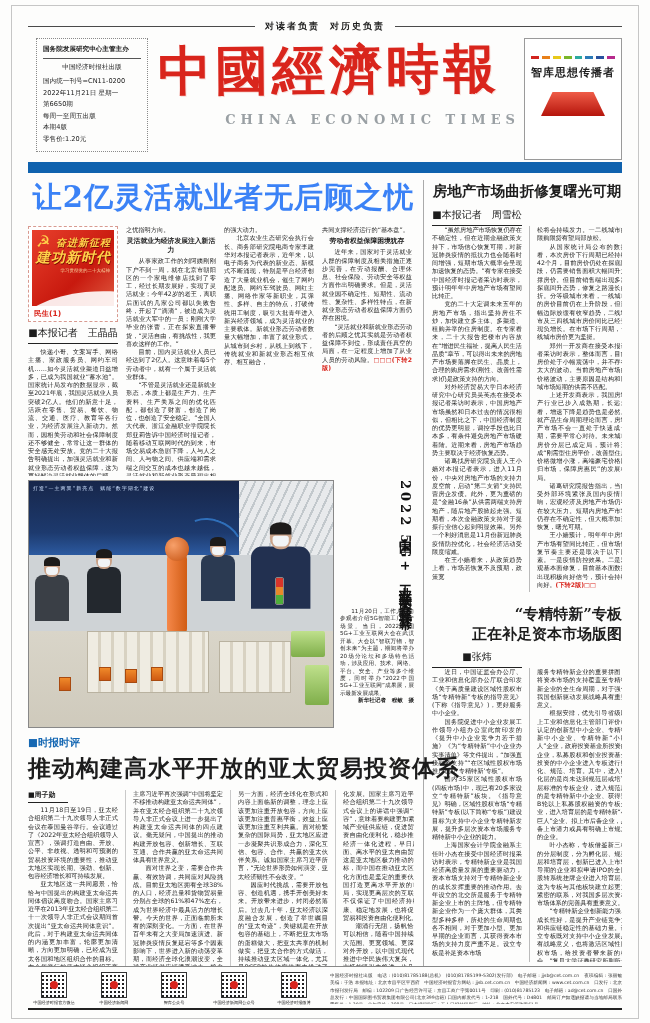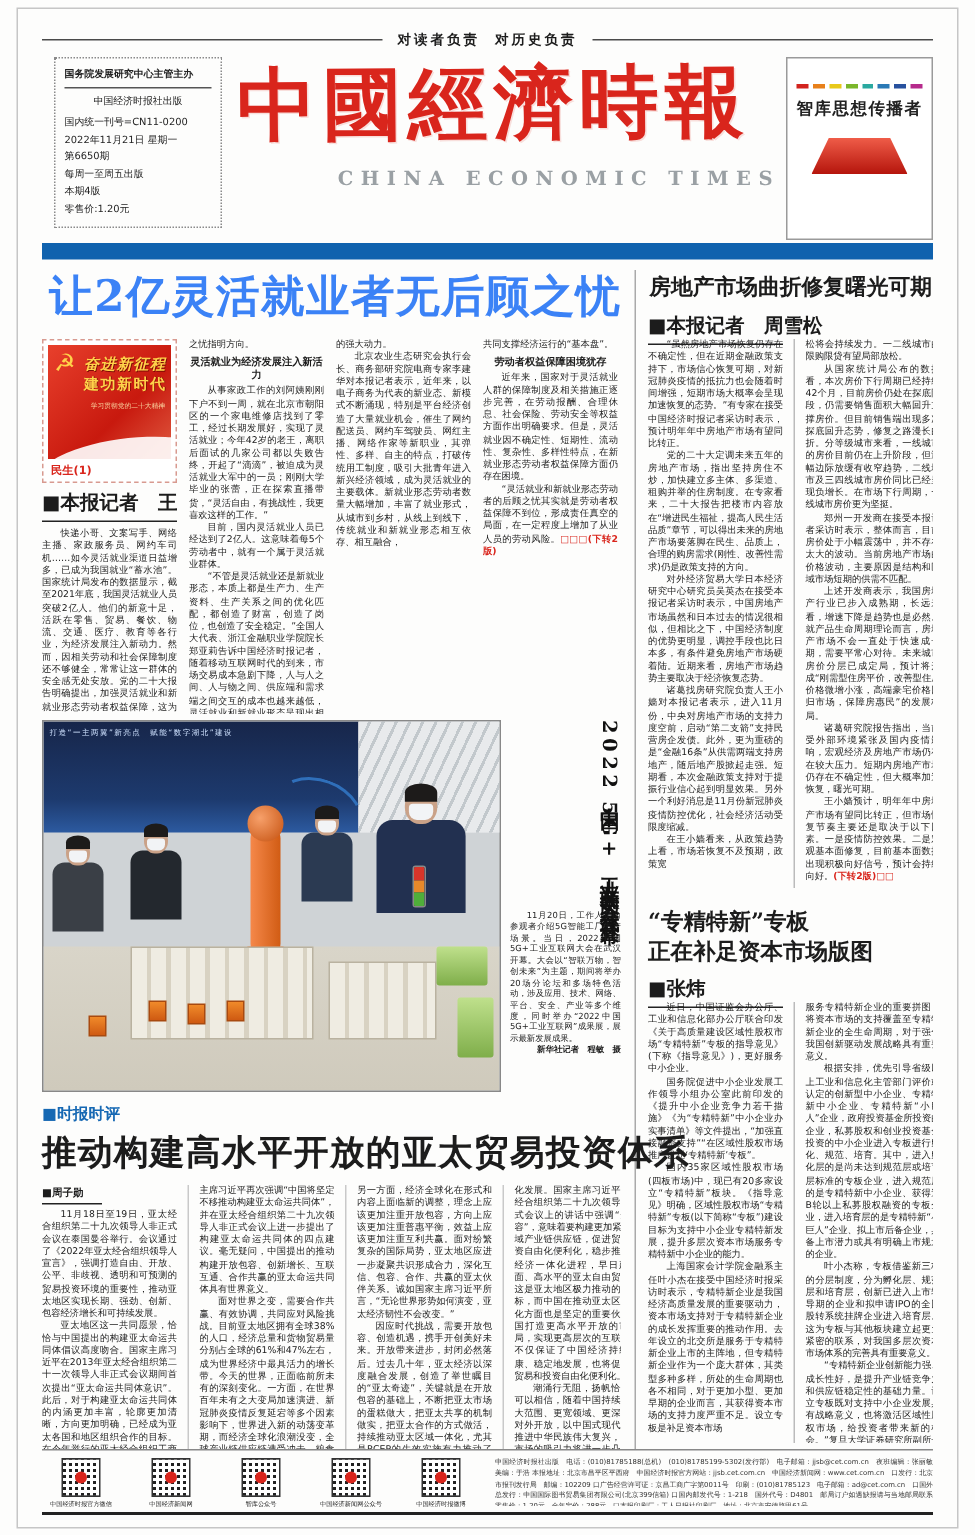--- a/index.html
+++ b/index.html
@@ -34,42 +34,42 @@
   .podium{margin:12px auto 0 auto;width:64px;height:24px;
           background:linear-gradient(#ef5c48,#b5150c);
           clip-path:polygon(18% 0,82% 0,100% 100%,0 100%);}
   .bluebar{left:28px;top:162px;width:594px;height:11px;background:#1062ae;}
 
   
   .bp{margin:0;text-align:justify;font-size:6.2px;line-height:1.33;}
   .ind{text-indent:2em;}
   .sub{font-weight:bold;text-align:center;font-size:6.8px;margin:3px 0 2px 0;}
   .jump{color:#d9251c;font-weight:bold;}
-  .byline{font-size:13px;font-weight:bold;border-bottom:1.5px solid #222;
-          padding-bottom:3px;margin-bottom:4px;white-space:nowrap;}
+  .byline{font-size:10px;font-weight:normal;border-bottom:1.5px solid #222;
+          padding-bottom:3px;margin-bottom:4px;white-space:nowrap;text-align:center;}
   .cols{display:flex;gap:8px;overflow:hidden;}
   .col{width:90px;flex:0 0 90px;overflow:hidden;}
   .rcol{width:90px;flex:0 0 90px;overflow:hidden;}
   .rcols{display:flex;gap:0;overflow:hidden;}
   .rcols .rcol + .rcol{border-left:1px solid #bbb;padding-left:7px;margin-left:7px;}
 
   
   .lead-hl{left:28px;top:178px;width:386px;text-align:right;font-weight:bold;
            font-family:"DejaVu Serif","Liberation Serif",serif;font-size:29px;
            letter-spacing:1px;color:#3b82f6;white-space:nowrap;}
   .lead-body{left:28px;top:226px;width:386px;height:250px;}
   .stamp{width:90px;height:96px;background:#fff;border:1px dashed #d89a90;
          padding:3px;box-sizing:border-box;position:relative;margin-bottom:4px;}
   .stamp-in{width:100%;height:76px;background:linear-gradient(135deg,#e8402c,#c8190e 60%,#e05a40);
             position:relative;overflow:hidden;}
   .stamp-in .emb{position:absolute;left:4px;top:2px;color:#ffd24a;font-size:16px;}
   .stamp-in .s1{position:absolute;right:3px;top:6px;color:#ffd24a;font-weight:bold;
                 font-size:10px;letter-spacing:1px;font-style:italic;text-shadow:0.5px 0.5px 0 #7a0b04;}
   .stamp-in .s2{position:absolute;right:3px;top:19px;color:#ffd24a;font-weight:bold;
-                font-size:10px;letter-spacing:1px;text-shadow:0.5px 0.5px 0 #7a0b04;}
+                font-size:14px;letter-spacing:1px;font-style:italic;text-shadow:0.5px 0.5px 0 #7a0b04;}
   .stamp-in .note{position:absolute;right:4px;top:38px;color:#ffe9b0;font-size:4.5px;opacity:.85;}
   .stamp-in .wave{position:absolute;left:-10px;bottom:-16px;width:130px;height:30px;
                   background:#fff;border-radius:50% 50% 0 0/80% 80% 0 0;transform:rotate(-6deg);opacity:.9;}
   .stamp .mtag{position:absolute;left:5px;bottom:2px;color:#d9251c;font-weight:bold;font-size:7.5px;}
 
   
   .photo-wrap{left:28px;top:480px;width:386px;height:248px;}
   .photo{position:absolute;left:0;top:0;width:304px;height:246px;border:1px solid #888;
          background:#cfd3d6;overflow:hidden;}
   .ph-screen{position:absolute;left:0;top:0;width:210px;height:74px;
@@ -114,21 +114,21 @@
   .cm-body .col + .col{border-left:1px solid #c9c9c9;padding-left:7px;margin-left:0;}
   .cm-body .cols{gap:7px;}
   .cm-byline{font-size:7px;font-weight:bold;border-bottom:1px solid #222;padding-bottom:2px;margin-bottom:3px;width:40px;}
 
   
   .vdivider{left:423px;top:180px;width:0;height:786px;border-left:1px solid #aaa;}
   .r1-hl{left:432px;top:182px;width:190px;text-align:center;font-weight:bold;
          font-family:"DejaVu Serif","Liberation Serif",serif;font-size:14.5px;white-space:nowrap;}
   .r1-byline{left:432px;top:208px;width:90px;}
   .r1-cols{left:432px;top:226px;width:190px;height:366px;}
-  .r2-hl{left:432px;top:604px;width:190px;text-align:left;font-weight:bold;
+  .r2-hl{left:432px;top:604px;width:190px;text-align:right;font-weight:bold;
          font-family:"DejaVu Serif","Liberation Serif",serif;font-size:15px;line-height:1.35;}
   .r2-byline{left:432px;top:650px;width:90px;}
   .r2-cols{left:432px;top:668px;width:190px;height:294px;}
 
   
   .foot-rule{left:28px;top:966px;width:594px;border-top:1px solid #888;}
   .qr-row{left:28px;top:972px;width:300px;display:flex;gap:8px;}
   .qr{width:52px;text-align:center;}
   .qr .code{width:24px;height:24px;margin:0 auto;position:relative;border:1px solid #333;
             background:repeating-linear-gradient(0deg,#111 0 2px,#fff 2px 4px),

